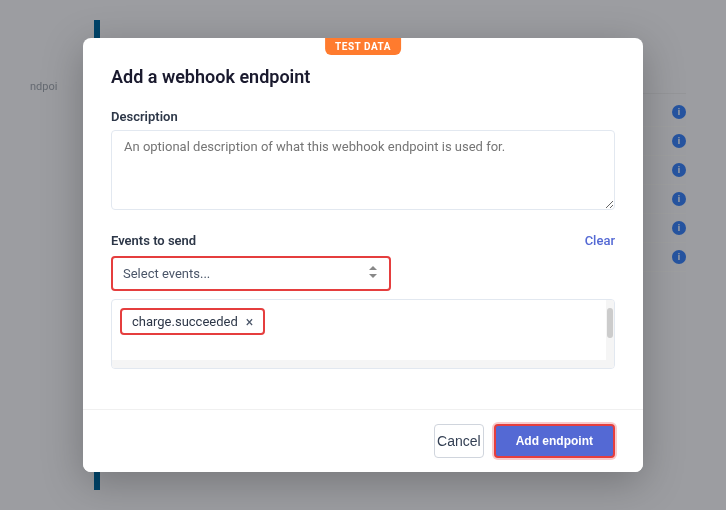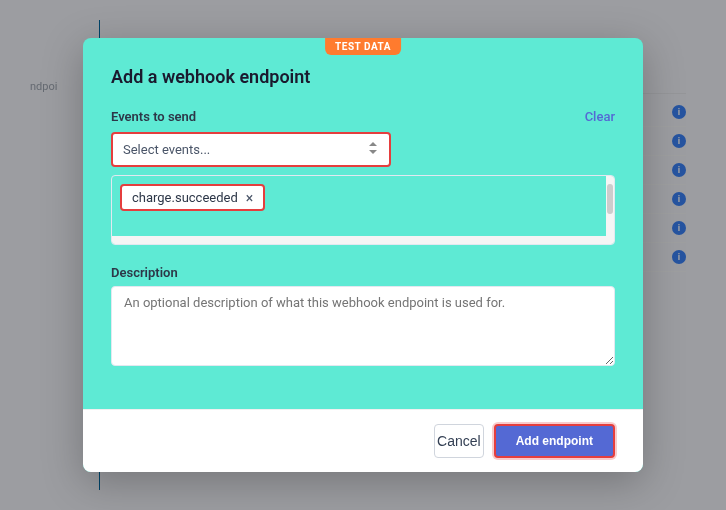--- a/index.html
+++ b/index.html
@@ -47,21 +47,21 @@
       font-size: 10px;
       font-weight: 700;
       padding: 3px 10px;
       border-radius: 0 0 6px 6px;
       letter-spacing: 0.5px;
       z-index: 10;
     }
 
     
     .modal {
-      background: #5eead4;
+      background: #ffffff;
       border-radius: 8px;
       width: 560px;
       max-height: 480px;
       position: relative;
       box-shadow: 0 10px 40px rgba(0,0,0,0.25);
       display: flex;
       flex-direction: column;
       overflow: hidden;
     }
 
@@ -255,21 +255,21 @@
 
     
     .bg-columns {
       display: flex;
       gap: 0;
       height: 100%;
     }
 
     .bg-col-left {
       width: 80px;
-      border-right: 1px solid #0369a1;
+      border-right: 6px solid #0369a1;
       padding: 60px 10px 10px;
       font-size: 11px;
       color: #888;
     }
 
     .bg-col-right {
       flex: 1;
       padding: 50px 20px 10px;
     }
 
@@ -384,20 +384,25 @@
   <div class="modal">
 
     <div class="test-data-badge">TEST DATA</div>
 
     <div class="modal-body">
 
       <h2 class="modal-title">Add a webhook endpoint</h2>
 
 
       <div class="form-group">
+        <label class="form-label">Description</label>
+        <textarea class="form-textarea" placeholder="An optional description of what this webhook endpoint is used for." style=""></textarea>
+      </div>
+
+      <div class="form-group">
         <div class="events-header">
           <label class="form-label" style="margin-bottom:0">Events to send</label>
           <a class="clear-link">Clear</a>
         </div>
 
         <div class="select-events">
           <span class="select-events-text">Select events...</span>
           <span class="select-arrow">
             <svg width="12" height="14" viewBox="0 0 12 14" fill="none" xmlns="http://www.w3.org/2000/svg">
               <path d="M6 1L10 5H2L6 1Z" fill="#888"></path>
@@ -415,25 +420,20 @@
           
           <div class="scrollbar-v">
             <div class="scrollbar-thumb"></div>
           </div>
 
           
           <div class="scrollbar-h-container"></div>
         </div>
       </div>
 
-      <div class="form-group">
-        <label class="form-label">Description</label>
-        <textarea class="form-textarea" placeholder="An optional description of what this webhook endpoint is used for." style=""></textarea>
-      </div>
-
     </div>
 
     <div class="modal-footer">
       <button class="btn-cancel">Cancel</button>
       <button class="btn-add">Add endpoint</button>
     </div>
 
   </div>
 </div>
 

